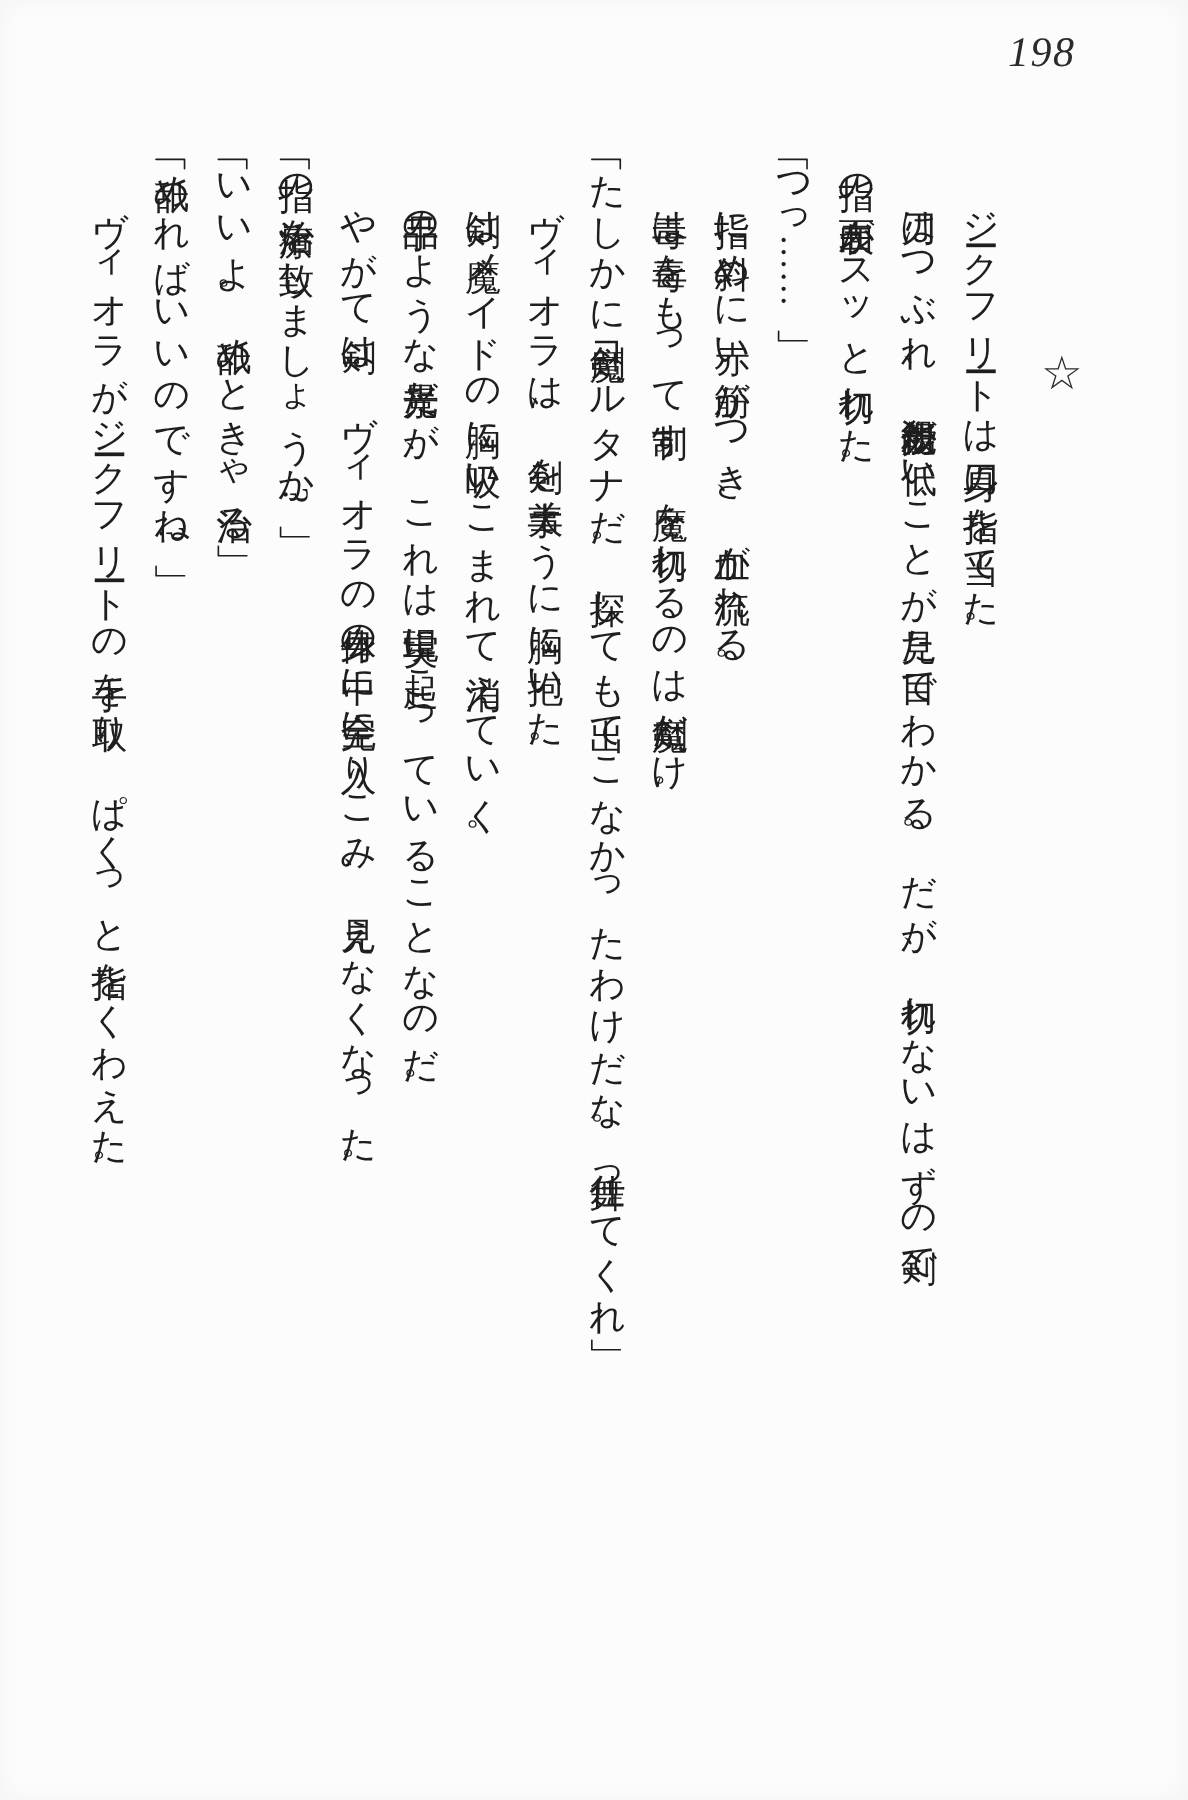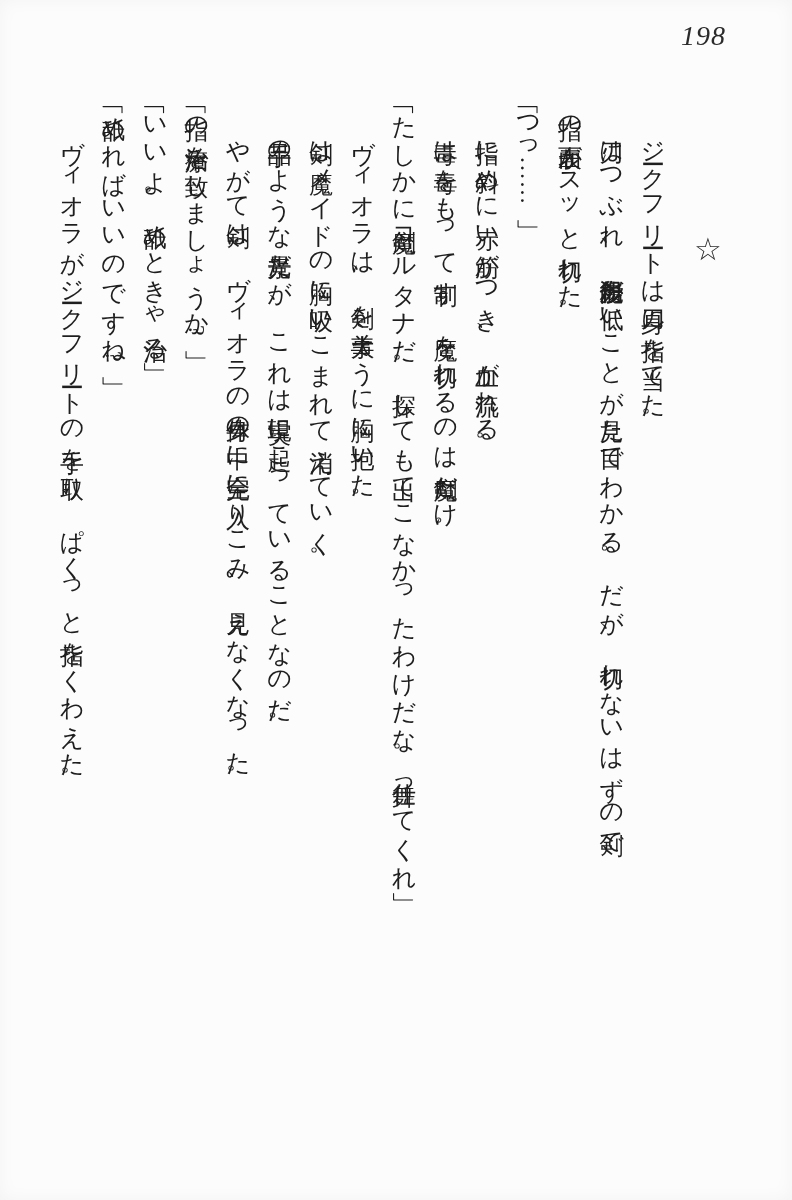--- a/index.html
+++ b/index.html
@@ -25,21 +25,21 @@
     position: absolute;
     inset: 0;
     pointer-events: none;
     box-shadow: inset 0 0 18px rgba(0,0,0,0.04);
   }
   .page-number {
     position: absolute;
     top: 20px;
     left: 672px;
     width: 54px;
-    text-align: right;
+    text-align: left;
     font-family: "Liberation Serif", "DejaVu Serif", serif;
     font-style: italic;
     font-size: 28px;
     letter-spacing: 1px;
     color: #2b2b2b;
   }
   .scene-break {
     position: absolute;
     top: 234px;
     left: 694px;

